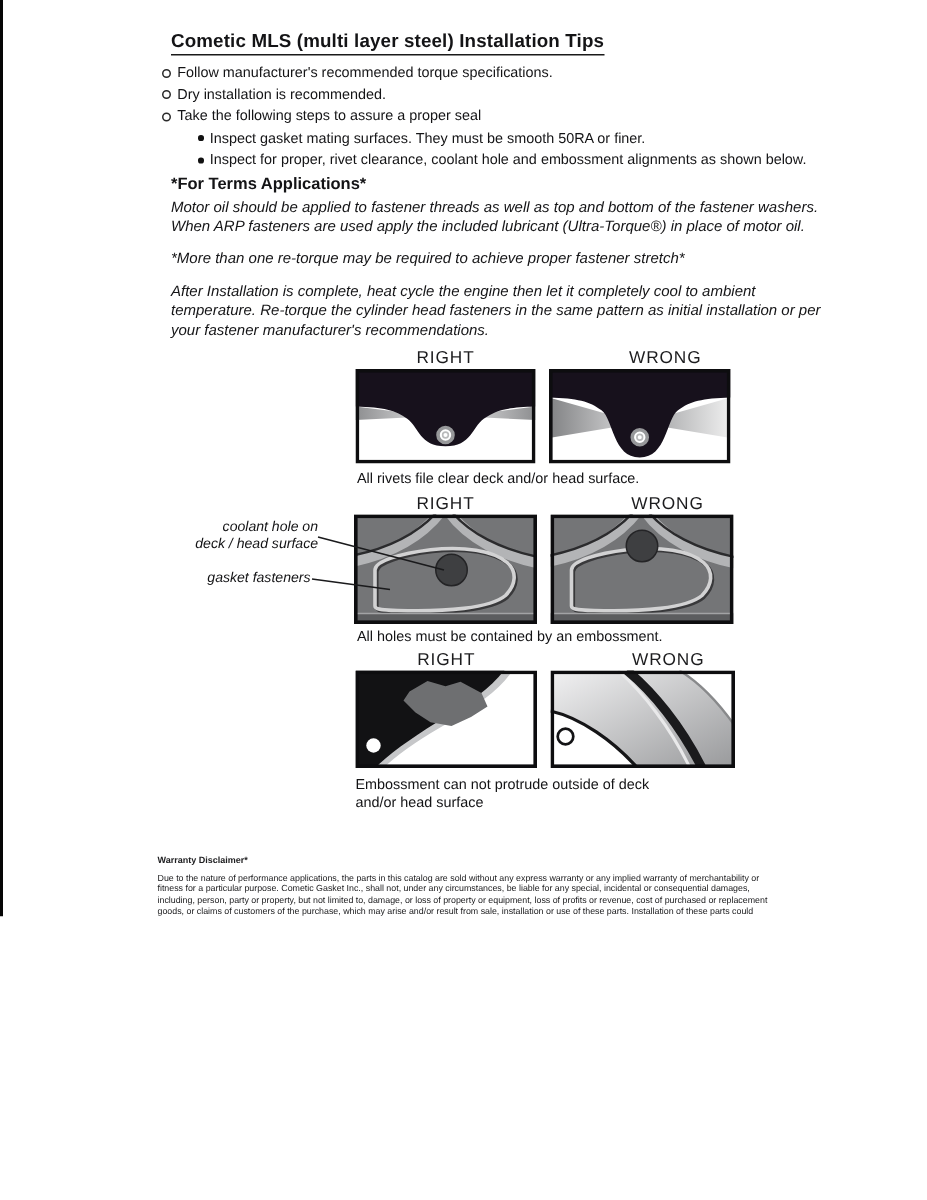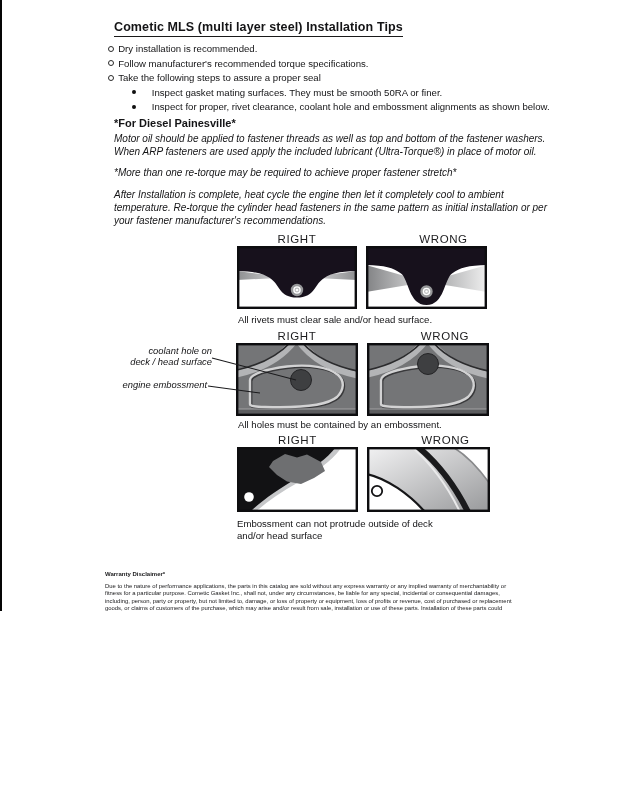--- a/index.html
+++ b/index.html
@@ -12,21 +12,21 @@
   .title {
     position:absolute; left:114px; top:20px; margin:0;
     font-size:12.5px; font-weight:700; letter-spacing:0.1px;
     border-bottom:1.8px solid #1a1a1a; padding-bottom:2px;
   }
 
   .tips { position:absolute; left:108px; top:43px; font-size:9.6px; }
   .tip  { display:flex; align-items:flex-start; line-height:11.4px; margin-bottom:3.2px; }
   .ob   { flex:0 0 auto; width:4.2px; height:4.2px; border:1px solid #2a2a2a; border-radius:50%; margin:2.6px 4px 0 0; }
   .fb   { flex:0 0 auto; width:3.8px; height:3.8px; background:#111; border-radius:50%; margin:3.4px 4px 0 0; }
-  .sub  { margin-left:24px;gap:12px; }
+  .sub  { margin-left:24px; }
 
   .diesel-heading { position:absolute; left:114px; top:117px; margin:0; font-size:11px; font-weight:700; }
   .paras { position:absolute; left:114px; top:133px; width:442px; }
   .paras p { margin:0 0 8.5px 0; font-size:10px; line-height:12.9px;font-style:italic; }
 
   
   .dgrow { position:absolute; }
   .dglabels { display:flex; gap:26px; margin-bottom:1px; }
   .dgl { display:block; text-align:center; font-size:11.5px; letter-spacing:0.6px; color:#1c1c1e; }
   .dgpanels { display:flex; gap:9px; }
@@ -46,41 +46,41 @@
 <body>
 
 <div class="page">
   <div class="scan-edge"></div>
 
   <h1 class="title">Cometic MLS (multi layer steel) Installation Tips</h1>
 
   <div class="tips">
     <div class="tip">
       <span class="ob"></span>
-      <span>Dry installation is recommended.</span>
+      <span>Follow manufacturer's recommended torque specifications.</span>
     </div>
     <div class="tip">
       <span class="ob"></span>
-      <span>Follow manufacturer's recommended torque specifications.</span>
+      <span>Dry installation is recommended.</span>
     </div>
     <div class="tip">
       <span class="ob"></span>
       <span>Take the following steps to assure a proper seal</span>
     </div>
     <div class="tip sub">
       <span class="fb"></span>
       <span>Inspect gasket mating surfaces.  They must be smooth 50RA or finer.</span>
     </div>
     <div class="tip sub">
       <span class="fb"></span>
       <span>Inspect for proper, rivet clearance, coolant hole and embossment alignments as shown below.</span>
     </div>
   </div>
 
-  <h2 class="diesel-heading">*For Diesel Painesville*</h2>
+  <h2 class="diesel-heading">*For Terms Applications*</h2>
 
   <div class="paras">
     <p>Motor oil should be applied to fastener threads as well as top and bottom of the fastener washers. When ARP fasteners are used apply the included lubricant (Ultra-Torque®) in place of motor oil.</p>
     <p>*More than one re-torque may be required to achieve proper fastener stretch*</p>
     <p>After Installation is complete, heat cycle the engine then let it completely cool to ambient temperature. Re-torque the cylinder head fasteners in the same pattern as initial installation or per your fastener manufacturer's recommendations.</p>
   </div>
 
   <div class="dgrow" style="left:237px; top:233px;">
     <div class="dglabels">
       <span class="dgl" style="width:120px;">RIGHT</span>
@@ -120,21 +120,21 @@
         <rect width="121" height="63" fill="#ffffff"></rect>
         <path d="M0,19 L60,36 L0,46 Z" fill="url(#gc)"></path>
         <path d="M121,19 L61,36 L121,46 Z" fill="url(#gd)"></path>
         <path d="M0,0 H121 V19 C102,19.6 94,21.5 86,27.5 C78,33.5 78.5,59 60.5,59 C42.5,59 43,33.5 35,27.5 C27,21.5 19,19.6 0,19 Z" fill="#17111c"></path>
         <circle cx="60.5" cy="45.5" r="5" fill="#ffffff" stroke="#97989a" stroke-width="2.4"></circle>
         <circle cx="60.5" cy="45.5" r="1.9" fill="#ffffff" stroke="#b9babb" stroke-width="1.1"></circle>
         <rect x="1.2" y="1.2" width="118.6" height="60.6" fill="none" stroke="#0d0d0f" stroke-width="2.4"></rect>
       </svg>
     </div>
   </div>
-  <div class="dgcaption" style="left:238px; top:314px;">All rivets must clear sale and/or head surface.</div>
+  <div class="dgcaption" style="left:238px; top:314px;">All rivets file clear deck and/or head surface.</div>
 
   <div class="dgrow" style="left:236px; top:330px;">
     <div class="dglabels">
       <span class="dgl" style="width:122px;">RIGHT</span>
       <span class="dgl" style="width:122px;">WRONG</span>
     </div>
     <div class="dgpanels">
       <svg width="122" height="73" viewBox="0 0 122 73">
         <rect width="122" height="73" fill="#747577"></rect>
         <path d="M-4,32 C22,27 44,16 58,-2" stroke="#b3b4b6" stroke-width="7" fill="none"></path>
@@ -163,21 +163,21 @@
       </svg>
     </div>
   </div>
   <div class="dgcaption" style="left:238px; top:419px;">All holes must be contained by an embossment.</div>
 
   <div class="ann" style="left:100px; top:345px; width:112px;">
     <div>coolant hole on</div>
     <div>deck / head surface</div>
   </div>
   <div class="ann" style="left:100px; top:379px; width:107px;">
-    <div>engine embossment</div>
+    <div>gasket fasteners</div>
   </div>
   <svg class="leader" style="left:204px; top:348px;" width="100" height="50" viewBox="0 0 100 50">
     <line x1="8" y1="10" x2="92" y2="32" stroke="#1a1a1c" stroke-width="1.1"></line>
     <line x1="4" y1="38" x2="56" y2="45" stroke="#1a1a1c" stroke-width="1.1"></line>
   </svg>
 
   <div class="dgrow" style="left:237px; top:434px;">
     <div class="dglabels">
       <span class="dgl" style="width:121px;">RIGHT</span>
       <span class="dgl" style="width:123px;">WRONG</span>

